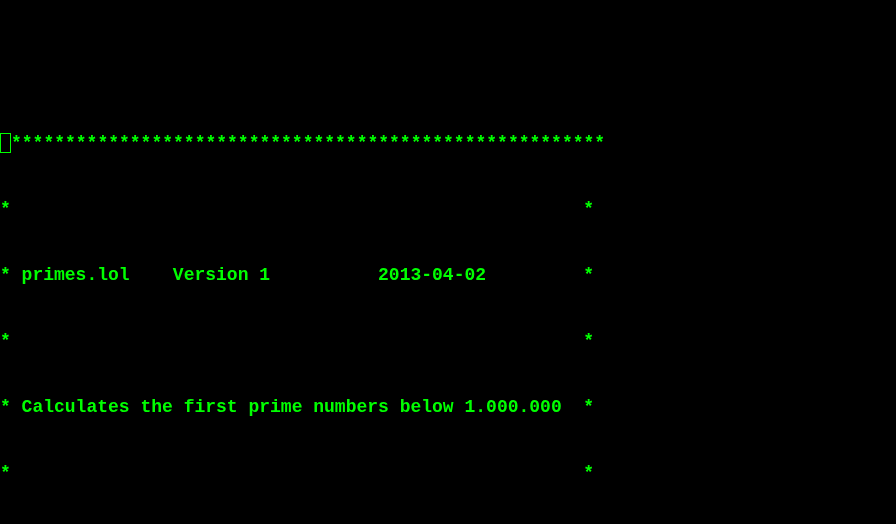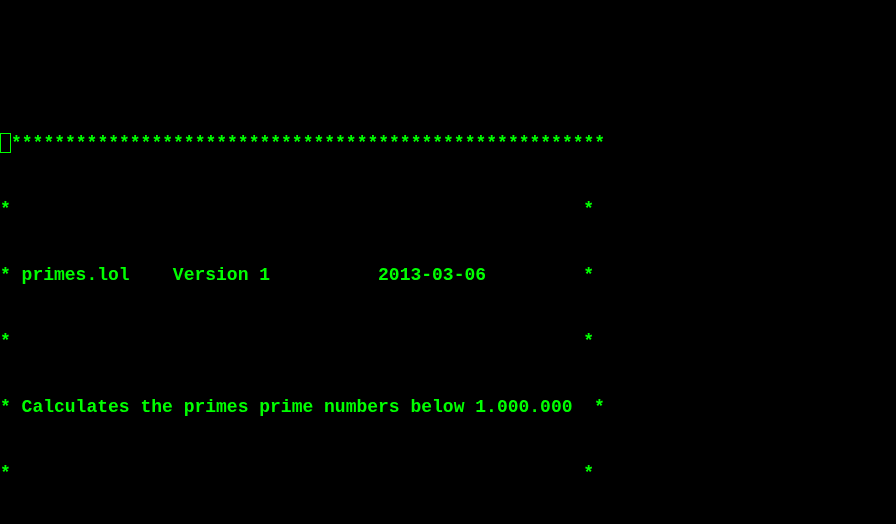--- a/index.html
+++ b/index.html
@@ -38,23 +38,23 @@
     }
   </style>
 </head>
 <body>
 
 
 
 <div class="terminal">
   <span class="line"><span class="cursor"></span><span>*******************************************************</span></span>
   <span class="line">*                                                     *</span>
-  <span class="line">* primes.lol    Version 1          2013-03-06         *</span>
+  <span class="line">* primes.lol    Version 1          2013-04-02         *</span>
   <span class="line">*                                                     *</span>
-  <span class="line">* Calculates the primes prime numbers below 1.000.000  *</span>
+  <span class="line">* Calculates the first prime numbers below 1.000.000  *</span>
   <span class="line">*                                                     *</span>
   
   
   
   
   
   
   
   
   

